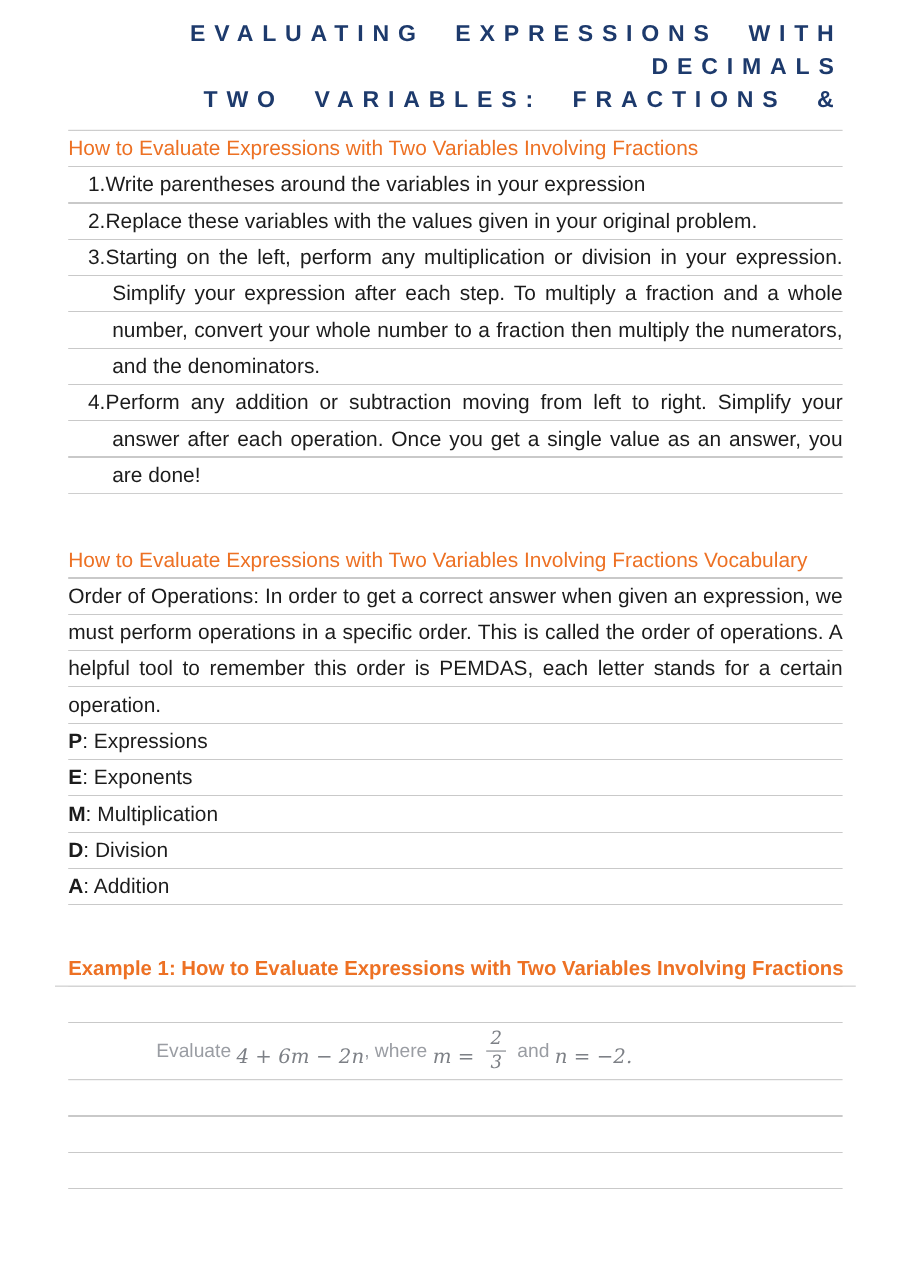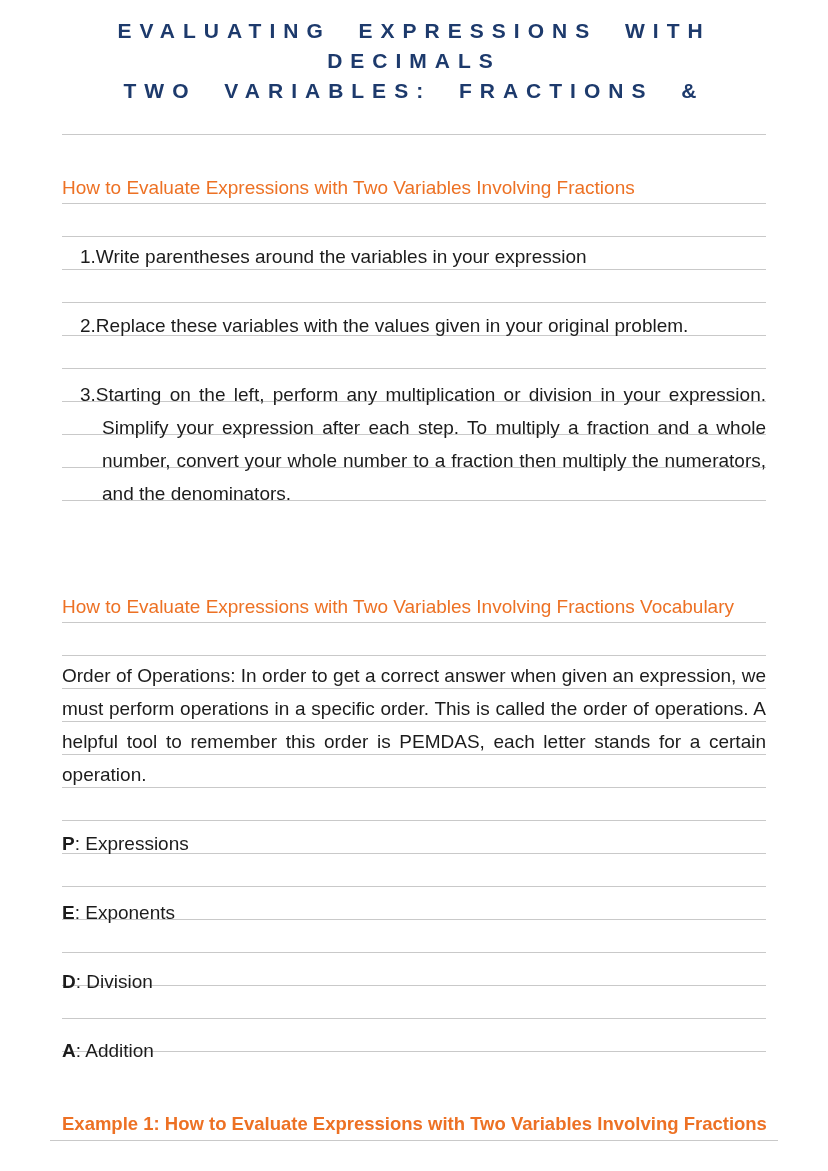--- a/index.html
+++ b/index.html
@@ -16,42 +16,42 @@
     width: 828px;
     background: #ffffff;
     font-family: "Liberation Sans", sans-serif;
     color: var(--body-text);
   }
   body { height: 1171px; overflow: hidden; }
   .page { padding: 16px 62px 0 62px; }
 
   
   .title {
-    text-align: center;
+    text-align: right;
     color: var(--title-navy);
     font-weight: bold;
     font-size: 21px;
     letter-spacing: 8px;
     word-spacing: 14px;
     line-height: 30px;
-    padding-bottom: 28px;
+    padding-bottom: 12px;
     border-bottom: 1px solid var(--rule-gray);
   }
 
   
   .ruled {
     background-image: repeating-linear-gradient(
       to bottom,
       transparent 0,
       transparent calc(var(--lh) - 1px),
       var(--rule-gray) calc(var(--lh) - 1px),
       var(--rule-gray) var(--lh)
     );
   }
-  .ruled, .ruled * { line-height: var(--lh); margin-top: 36px; }
+  .ruled, .ruled * { line-height: var(--lh); }
 
   .heading {
     color: var(--heading-orange);
     font-weight: normal;
     font-size: 19px;
   }
 
   .step {
     font-size: 19px;
     padding-left: 40px;
@@ -81,21 +81,20 @@
 
   .blank-line { height: var(--lh); }
 
   .math-row {
     height: 52px;
     display: flex;
     align-items: center;
     padding-left: 80px;
     border-bottom: 1px solid var(--rule-gray);
     font-size: 18px;
-    gap: 40px;
   }
   .mtext { color: var(--label-gray); font-size: 17.5px; white-space: pre; }
   .math {
     font-family: "DejaVu Serif", serif;
     font-style: italic;
     color: var(--math-gray);
     white-space: pre;
     margin-top: 10px;
   }
   .frac {
@@ -124,29 +123,31 @@
     <div class="title-line">EVALUATING EXPRESSIONS WITH</div>
     <div class="title-line">DECIMALS</div>
     <div class="title-line">TWO VARIABLES: FRACTIONS &amp;</div>
   </header>
 
   <section class="ruled">
     <h2 class="heading">How to Evaluate Expressions with Two Variables Involving Fractions</h2>
     <div class="step"><span class="num">1.</span><span>Write parentheses around the variables in your expression</span></div>
     <div class="step"><span class="num">2.</span><span>Replace these variables with the values given in your original problem.</span></div>
     <div class="step"><span class="num">3.</span><span>Starting on the left, perform any multiplication or division in your expression. Simplify your expression after each step. To multiply a fraction and a whole number, convert your whole number to a fraction then multiply the numerators, and the denominators.</span></div>
+    <div class="step"><span class="num">4.</span><span>Perform any addition or subtraction moving from left to right. Simplify your answer after each operation. Once you get a single value as an answer, you are done!</span></div>
   </section>
 
   <div class="gap"></div>
 
   <section class="ruled">
     <h2 class="heading">How to Evaluate Expressions with Two Variables Involving Fractions Vocabulary</h2>
     <p class="para">Order of Operations: In order to get a correct answer when given an expression, we must perform operations in a specific order. This is called the order of operations. A helpful tool to remember this order is PEMDAS, each letter stands for a certain operation.</p>
     <div class="pemdas-item"><b>P</b><span>: Expressions</span></div>
     <div class="pemdas-item"><b>E</b><span>: Exponents</span></div>
+    <div class="pemdas-item"><b>M</b><span>: Multiplication</span></div>
     <div class="pemdas-item"><b>D</b><span>: Division</span></div>
     <div class="pemdas-item"><b>A</b><span>: Addition</span></div>
   </section>
 
   <div class="gap-sm"></div>
 
   <section>
     <h2 class="example-heading">Example 1: How to Evaluate Expressions with Two Variables Involving Fractions</h2>
     <div class="ruled blank-line"></div>
     <div class="math-row">

